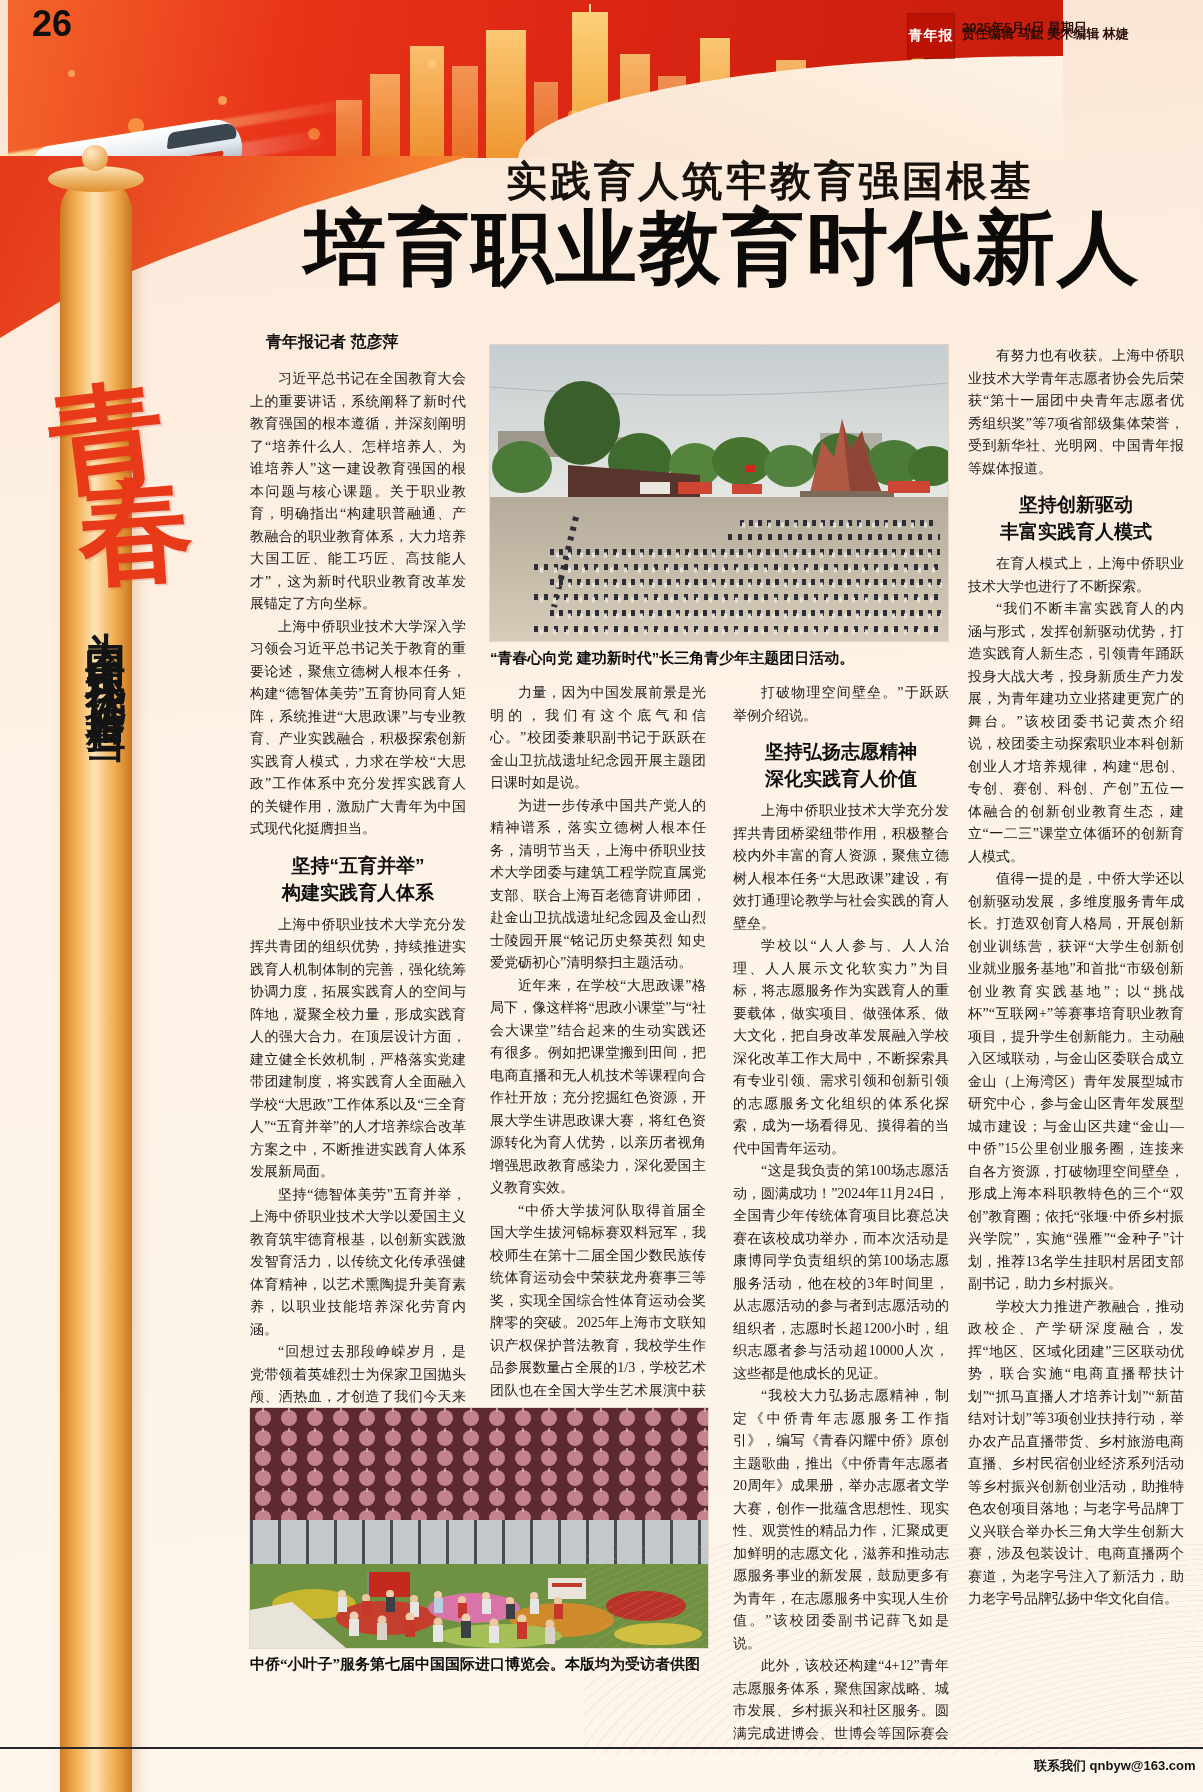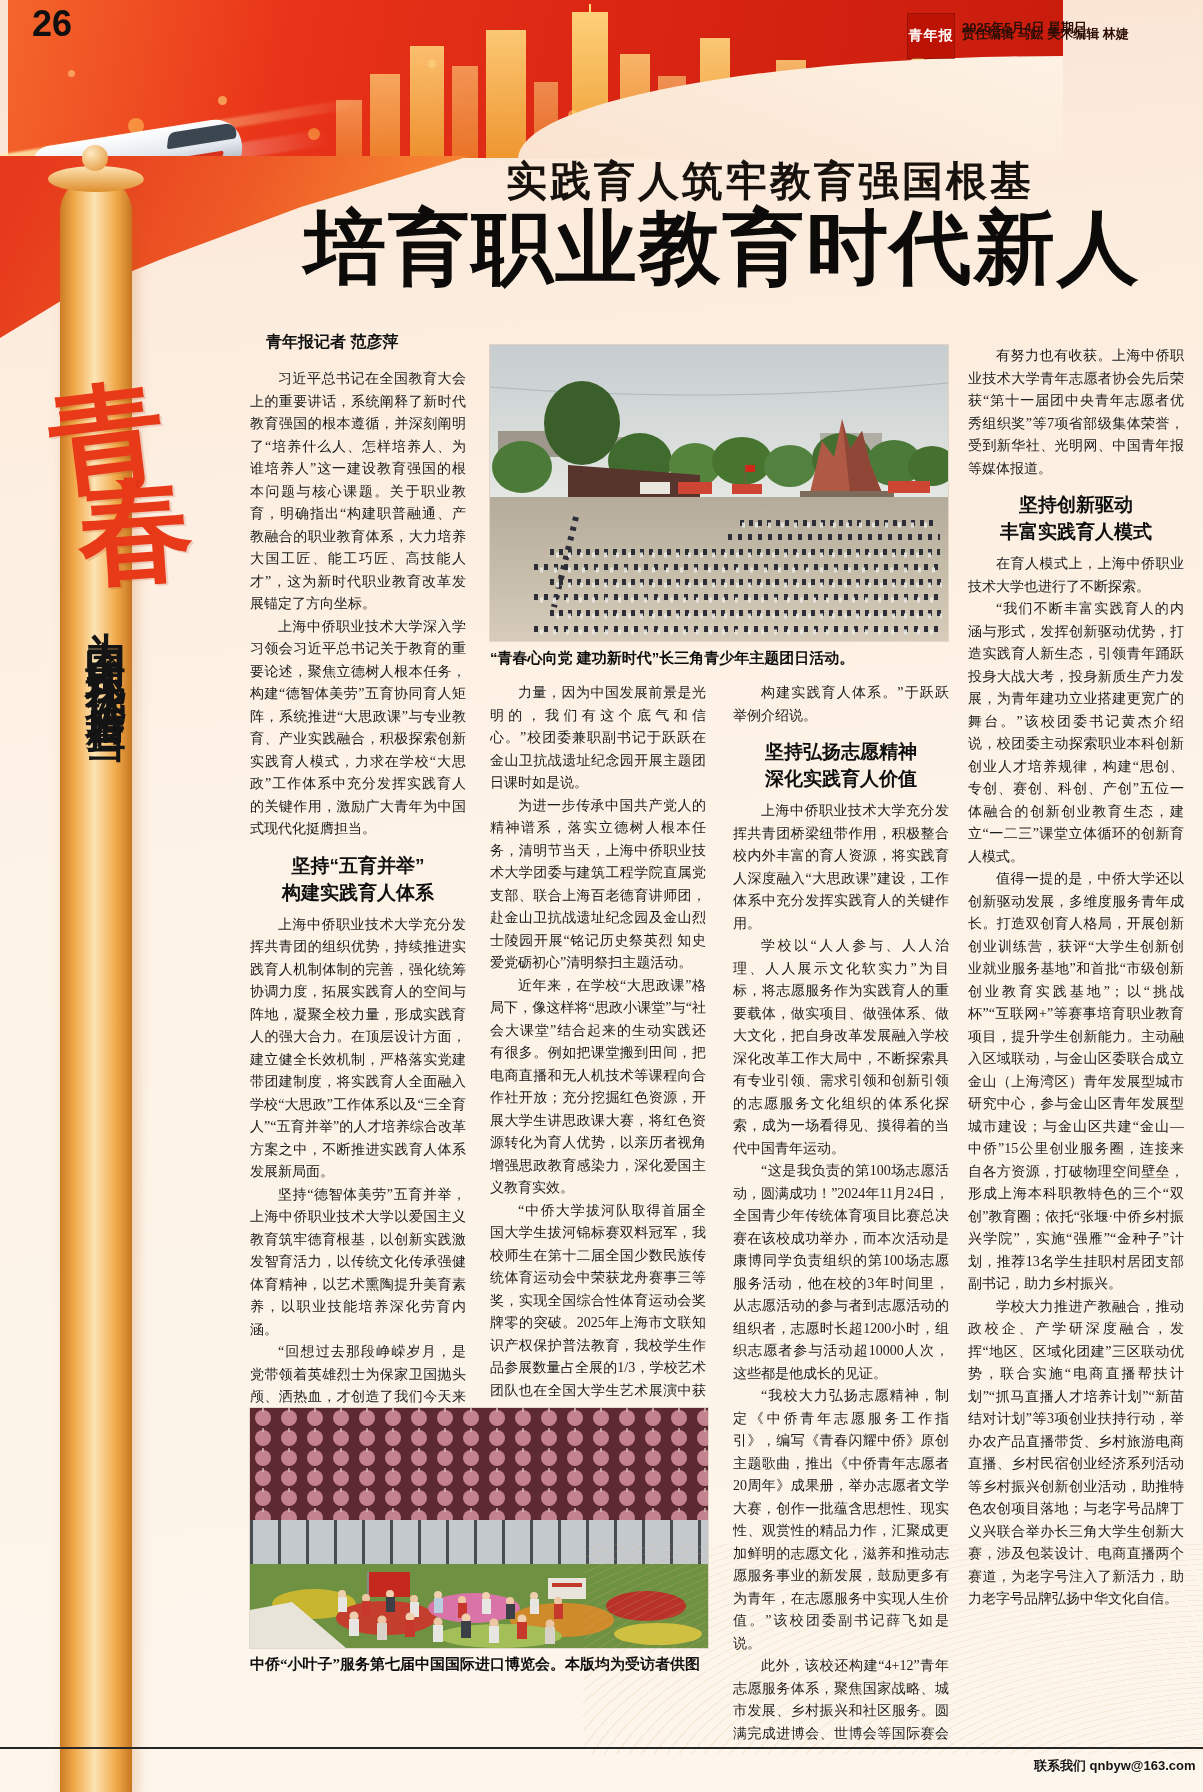--- a/index.html
+++ b/index.html
@@ -232,26 +232,26 @@
   <div class="caption cap1">“青春心向党 建功新时代”长三角青少年主题团日活动。</div>
 
   <div class="colbody col2">
     <p>力量，因为中国发展前景是光明的，我们有这个底气和信心。”校团委兼职副书记于跃跃在金山卫抗战遗址纪念园开展主题团日课时如是说。</p>
     <p>为进一步传承中国共产党人的精神谱系，落实立德树人根本任务，清明节当天，上海中侨职业技术大学团委与建筑工程学院直属党支部、联合上海百老德育讲师团，赴金山卫抗战遗址纪念园及金山烈士陵园开展“铭记历史祭英烈 知史爱党砺初心”清明祭扫主题活动。</p>
     <p>近年来，在学校“大思政课”格局下，像这样将“思政小课堂”与“社会大课堂”结合起来的生动实践还有很多。例如把课堂搬到田间，把电商直播和无人机技术等课程向合作社开放；充分挖掘红色资源，开展大学生讲思政课大赛，将红色资源转化为育人优势，以亲历者视角增强思政教育感染力，深化爱国主义教育实效。</p>
     <p>“中侨大学拔河队取得首届全国大学生拔河锦标赛双料冠军，我校师生在第十二届全国少数民族传统体育运动会中荣获龙舟赛事三等奖，实现全国综合性体育运动会奖牌零的突破。2025年上海市文联知识产权保护普法教育，我校学生作品参展数量占全展的1/3，学校艺术团队也在全国大学生艺术展演中获多项奖项，这些成绩的取得都和学校推动五育融</p>
   </div>
 
   <div class="colbody col3">
-    <p>构建实践育人体系。”于跃跃举例介绍说。</p>
+    <p>打破物理空间壁垒。”于跃跃举例介绍说。</p>
     <div class="subhead">
       <div>坚持弘扬志愿精神</div>
       <div>深化实践育人价值</div>
     </div>
-    <p>上海中侨职业技术大学充分发挥共青团桥梁纽带作用，积极整合校内外丰富的育人资源，将实践育人深度融入“大思政课”建设，工作体系中充分发挥实践育人的关键作用。</p>
+    <p>上海中侨职业技术大学充分发挥共青团桥梁纽带作用，积极整合校内外丰富的育人资源，聚焦立德树人根本任务“大思政课”建设，有效打通理论教学与社会实践的育人壁垒。</p>
     <p>学校以“人人参与、人人治理、人人展示文化软实力”为目标，将志愿服务作为实践育人的重要载体，做实项目、做强体系、做大文化，把自身改革发展融入学校深化改革工作大局中，不断探索具有专业引领、需求引领和创新引领的志愿服务文化组织的体系化探索，成为一场看得见、摸得着的当代中国青年运动。</p>
     <p>“这是我负责的第100场志愿活动，圆满成功！”2024年11月24日，全国青少年传统体育项目比赛总决赛在该校成功举办，而本次活动是康博同学负责组织的第100场志愿服务活动，他在校的3年时间里，从志愿活动的参与者到志愿活动的组织者，志愿时长超1200小时，组织志愿者参与活动超10000人次，这些都是他成长的见证。</p>
     <p>“我校大力弘扬志愿精神，制定《中侨青年志愿服务工作指引》，编写《青春闪耀中侨》原创主题歌曲，推出《中侨青年志愿者20周年》成果册，举办志愿者文学大赛，创作一批蕴含思想性、现实性、观赏性的精品力作，汇聚成更加鲜明的志愿文化，滋养和推动志愿服务事业的新发展，鼓励更多有为青年，在志愿服务中实现人生价值。”该校团委副书记薛飞如是说。</p>
     <p>此外，该校还构建“4+12”青年志愿服务体系，聚焦国家战略、城市发展、乡村振兴和社区服务。圆满完成进博会、世博会等国际赛会志愿服务，彰显青年担当；立足社区需求，联合金山区开发13个适老化服务课程，推</p>
   </div>
 
   <div class="colbody col4">
     <p>有努力也有收获。上海中侨职业技术大学青年志愿者协会先后荣获“第十一届团中央青年志愿者优秀组织奖”等7项省部级集体荣誉，受到新华社、光明网、中国青年报等媒体报道。</p>
     <div class="subhead">
       <div>坚持创新驱动</div>

